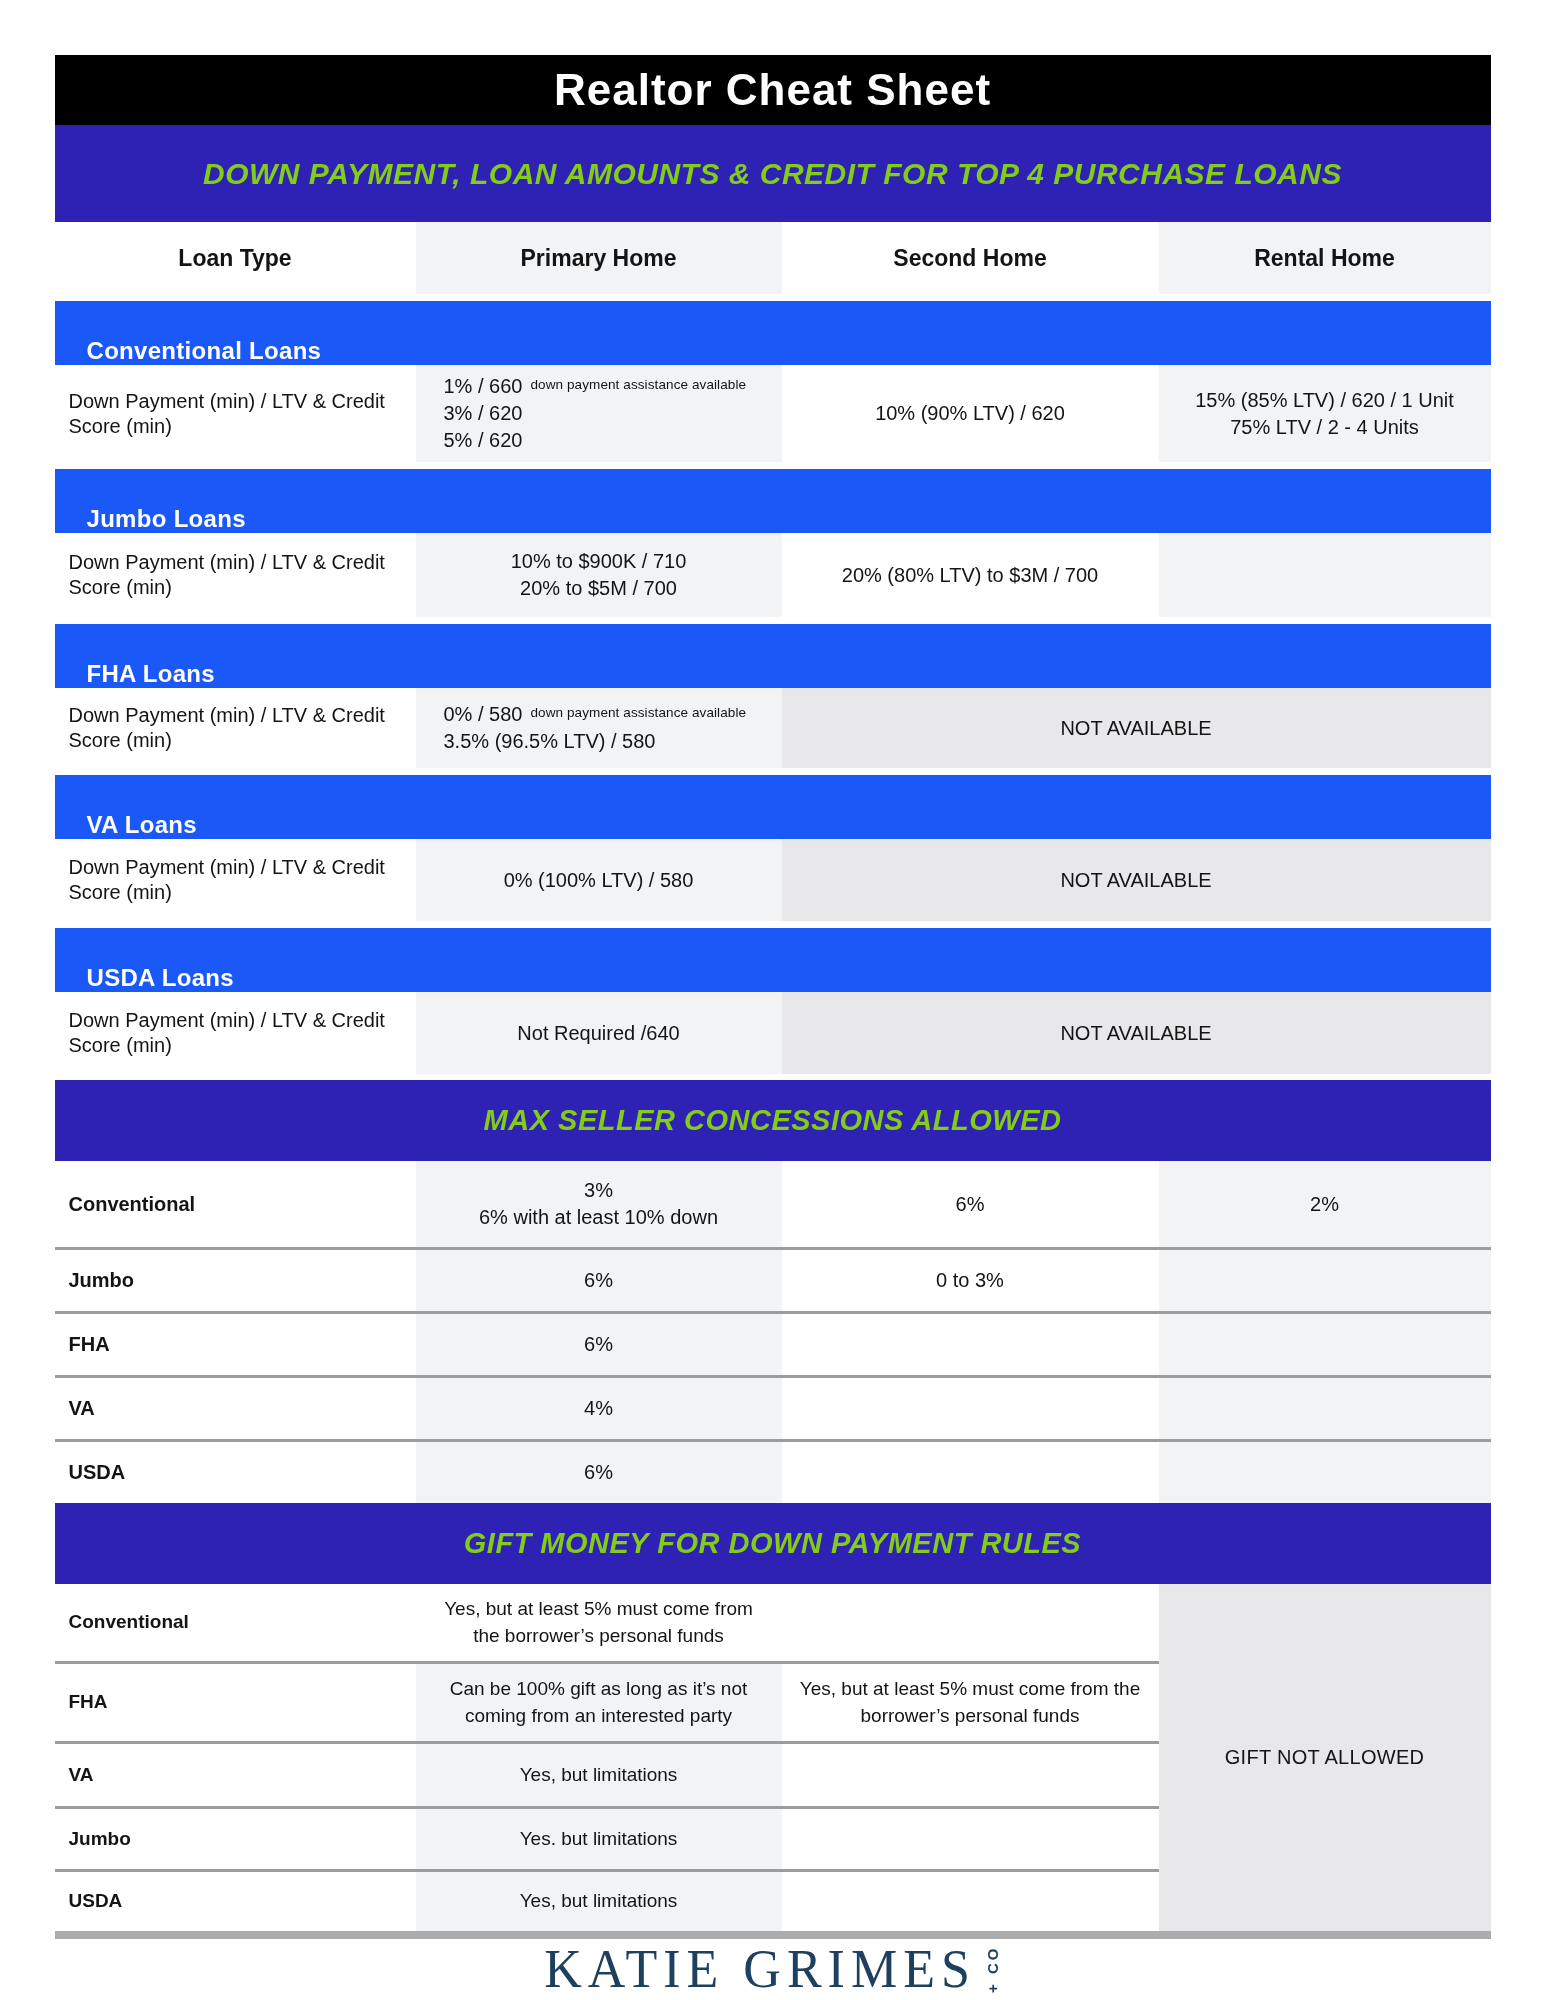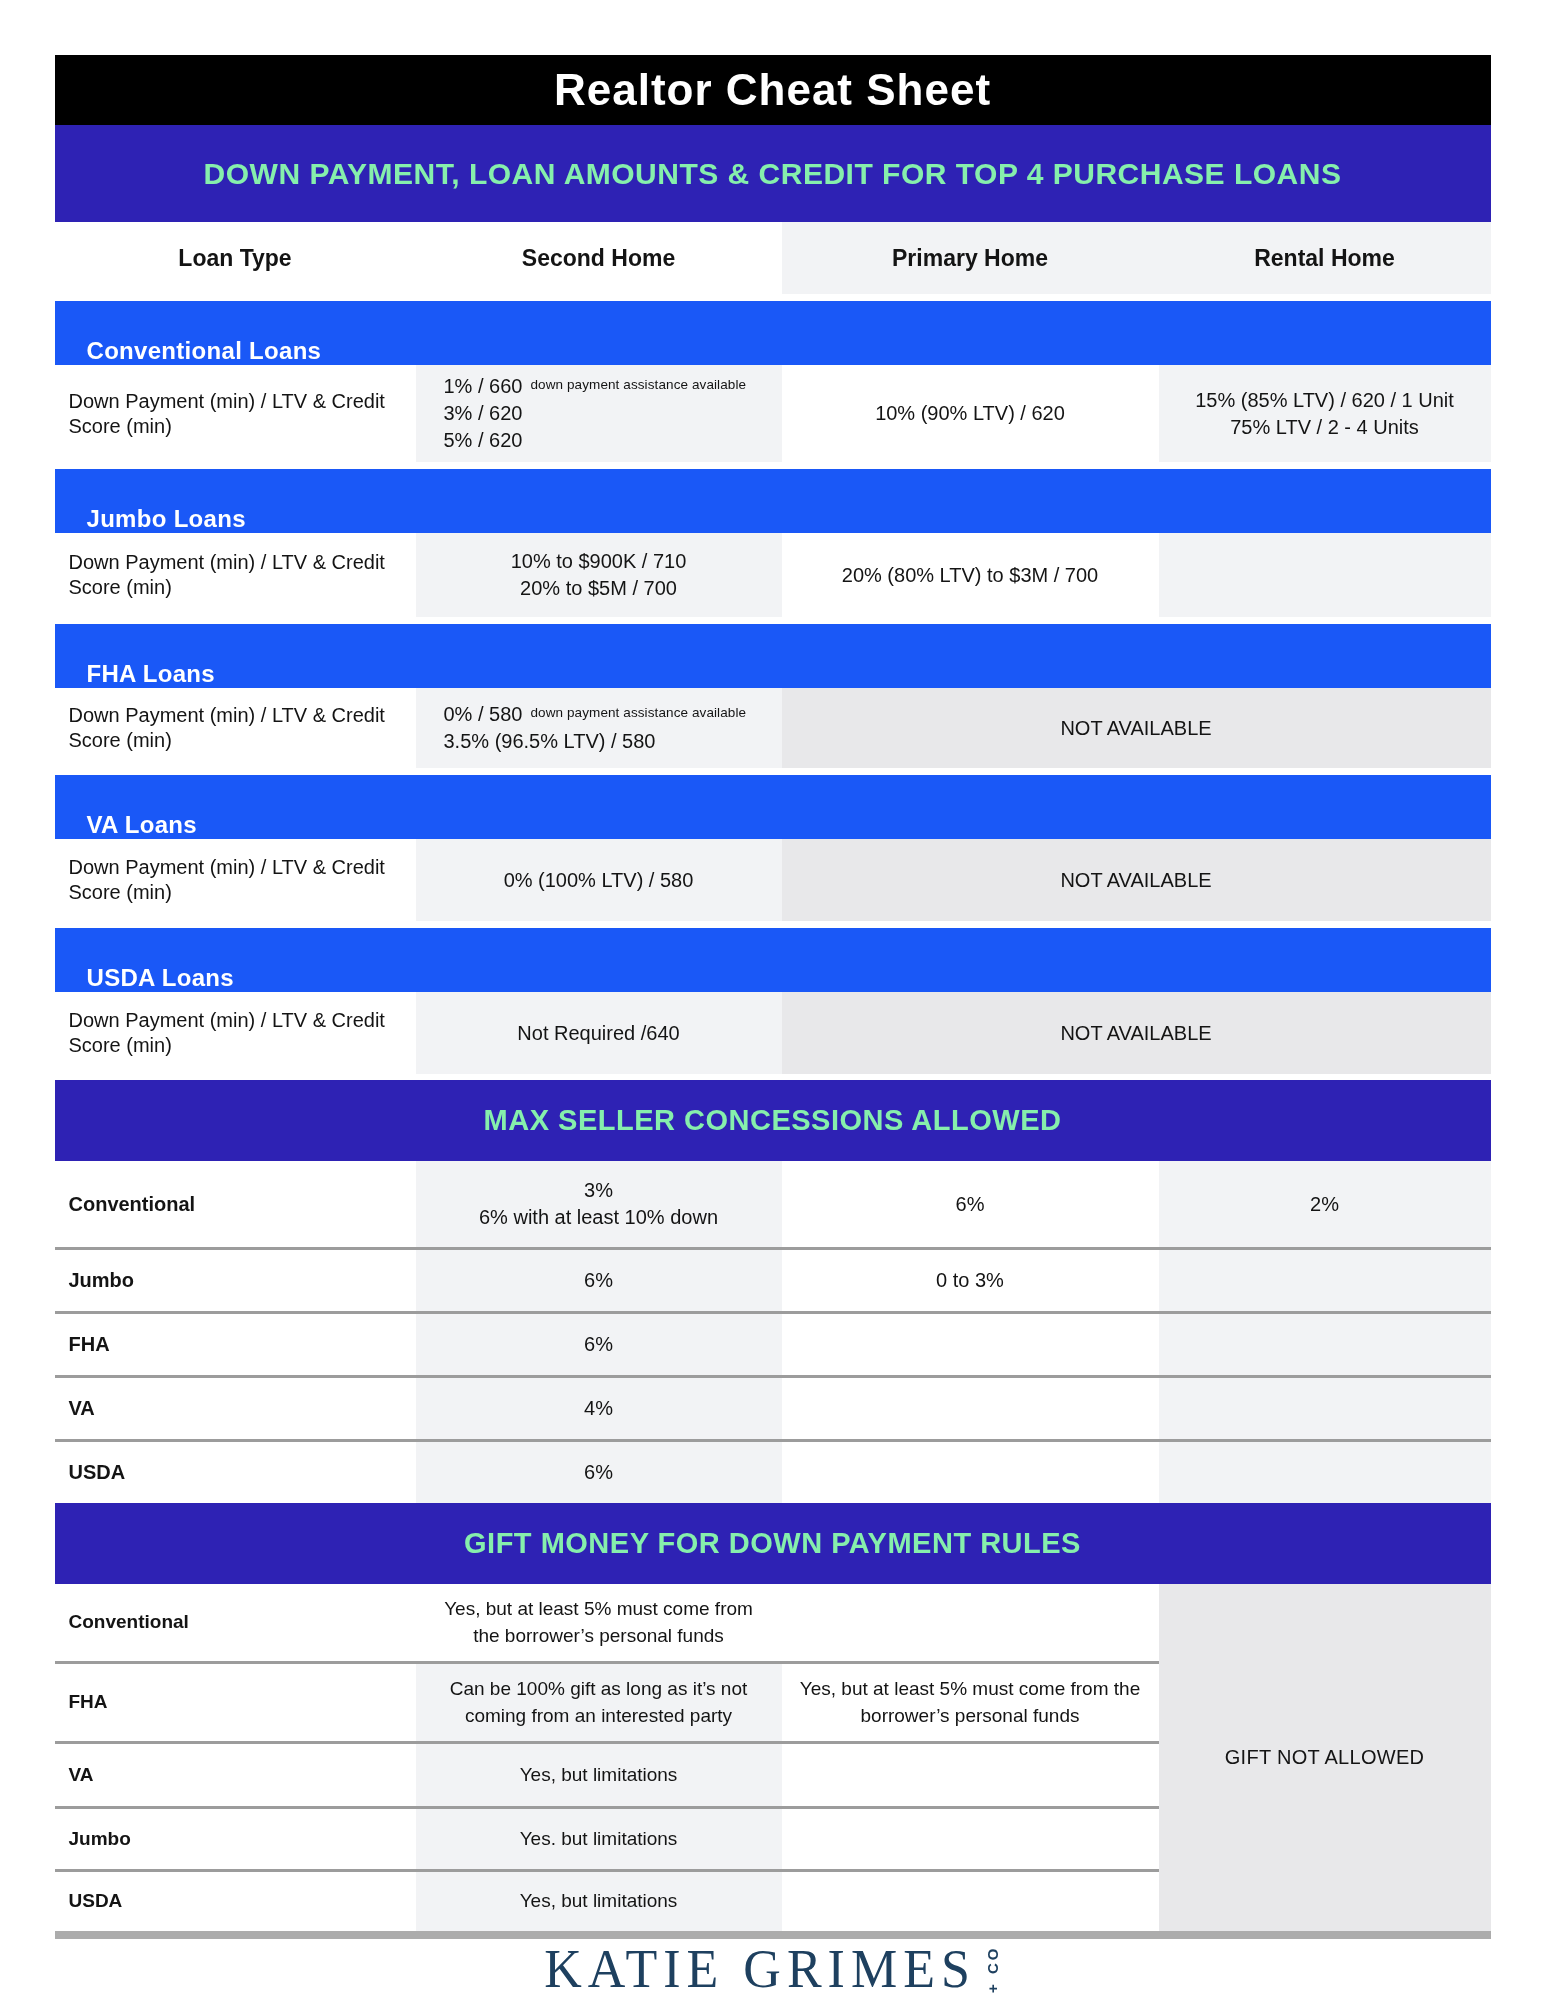--- a/index.html
+++ b/index.html
@@ -20,22 +20,22 @@
     color:var(--text-dark);
   }
   .page{width:1545px;height:2000px;padding-top:55px;display:flex;flex-direction:column;}
   .sheet{width:1436px;margin:0 auto;display:flex;flex-direction:column;}
 
   
   .title-bar{background:#000;height:70px;display:flex;align-items:center;justify-content:center;}
   .title-bar h1{color:#fff;font-size:44px;font-weight:bold;letter-spacing:1px;}
 
   
-  .banner{background:var(--banner-indigo);color:#86efac;display:flex;align-items:center;justify-content:center;
-          font-weight:bold;text-align:center;}
+  .banner{background:var(--banner-indigo);color:#84cc16;display:flex;align-items:center;justify-content:center;
+          font-weight:bold;text-align:center;font-style:italic;}
   .banner.tall{height:97px;font-size:30px;letter-spacing:.5px;}
   .banner.mid{height:81px;font-size:29px;letter-spacing:.5px;}
 
   
   .grid4{display:grid;grid-template-columns:361px 366px 377px 332px;}
   .grid3{display:grid;grid-template-columns:361px 366px 377px;}
 
   
   .col-header{height:72px;}
   .col-header .cell{display:flex;align-items:center;justify-content:center;
@@ -96,22 +96,22 @@
   <div class="sheet">
 
     <header class="title-bar">
       <h1>Realtor Cheat Sheet</h1>
     </header>
 
     <div class="banner tall">DOWN PAYMENT, LOAN AMOUNTS &amp; CREDIT FOR TOP 4 PURCHASE LOANS</div>
 
     <div class="grid4 col-header">
       <div class="cell">Loan Type</div>
+      <div class="cell bg-light">Primary Home</div>
       <div class="cell">Second Home</div>
-      <div class="cell bg-light">Primary Home</div>
       <div class="cell bg-light">Rental Home</div>
     </div>
 
     <div class="section-bar">
       <span>Conventional Loans</span>
     </div>
     <div class="grid4 loan-row row-h-88">
       <div class="cell label-cell">
         <div>Down Payment (min) / LTV &amp; Credit Score (min)</div>
       </div>

